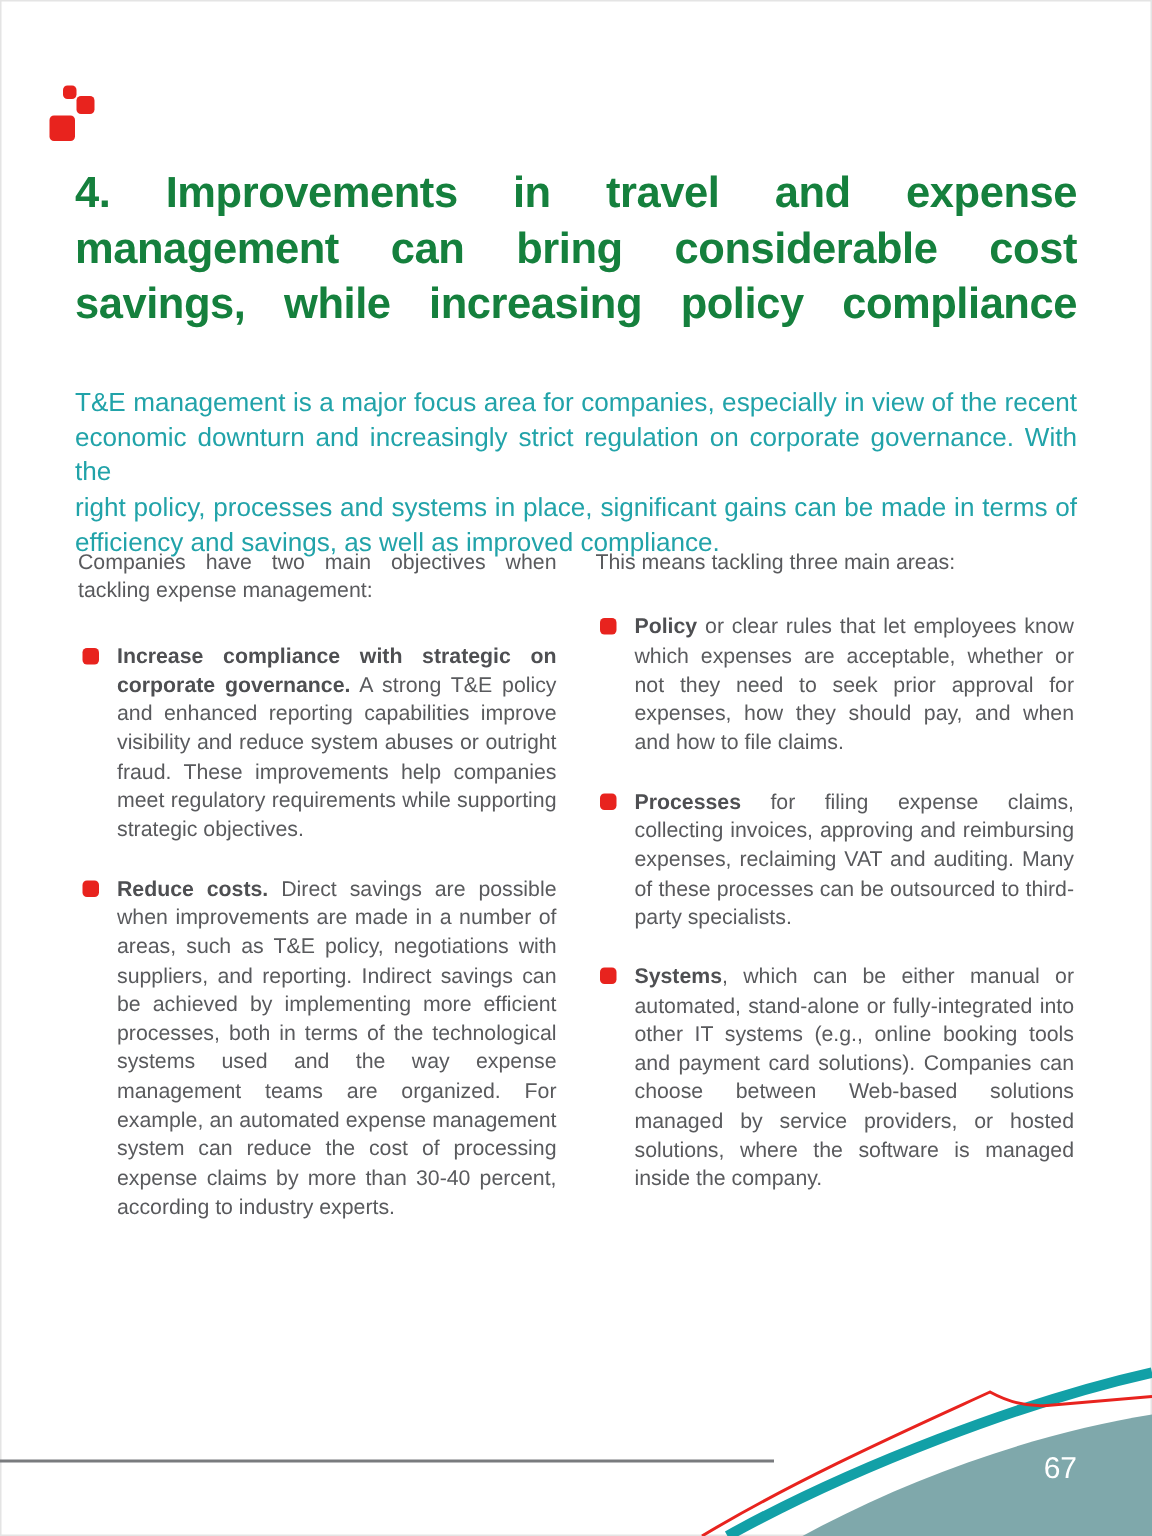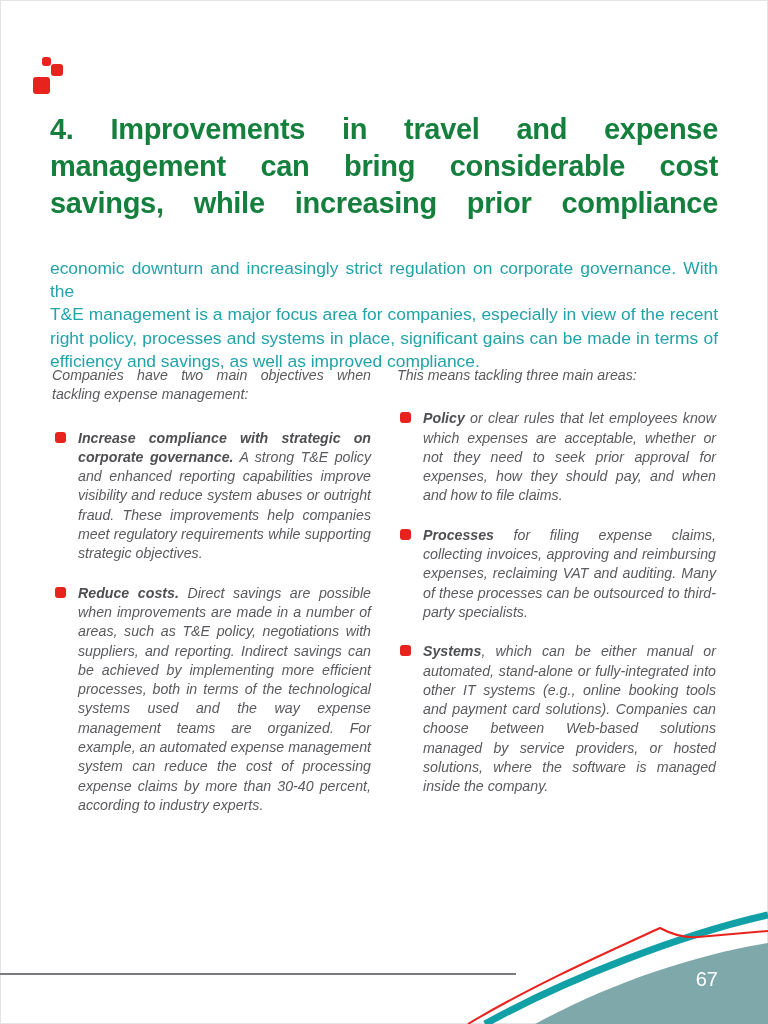--- a/index.html
+++ b/index.html
@@ -26,21 +26,21 @@
   
   .intro{
     position:absolute;left:50px;top:257px;width:668px;
     color:#21a3a9;font-size:17.4px;line-height:23.2px;font-weight:normal;
   }
 
   
   .columns{
     position:absolute;left:52px;top:366px;width:663px;
     display:flex;gap:26px;
-    color:#595a5d;font-size:14.2px;line-height:19.3px;text-align:justify;font-style:italic;
+    color:#595a5d;font-size:14.2px;line-height:19.3px;text-align:justify;
   }
   .col{width:319px;flex:0 0 319px;}
   .para{margin:0 0 24px 0;}
   .para:last-child{margin-bottom:0;}
   .bullet{position:relative;padding-left:26px;margin:16px 0 20px 0;}
   .bullet .marker{
     position:absolute;left:3px;top:3px;width:11px;height:11px;
     border-radius:3px;background:#e8231e;
   }
   .bullet p{margin:0;}
@@ -61,26 +61,26 @@
 
 <div>
   <span class="sq sq-small"></span>
   <span class="sq sq-medium"></span>
   <span class="sq sq-large"></span>
 </div>
 
 <h1 class="heading">
   <div class="jline">4. Improvements in travel and expense</div>
   <div class="jline">management can bring considerable cost</div>
-  <div class="jline">savings, while increasing prior compliance</div>
+  <div class="jline">savings, while increasing policy compliance</div>
 </h1>
 
 <div class="intro">
+  <div class="jline">T&amp;E management is a major focus area for companies, especially in view of the recent</div>
   <div class="jline">economic downturn and increasingly strict regulation on corporate governance. With the</div>
-  <div class="jline">T&amp;E management is a major focus area for companies, especially in view of the recent</div>
   <div class="jline">right policy, processes and systems in place, significant gains can be made in terms of</div>
   <div class="jline-last">efficiency and savings, as well as improved compliance.</div>
 </div>
 
 <div class="columns">
 
   <div class="col">
     <p class="para">Companies have two main objectives when tackling expense management:</p>
 
     <div class="bullet">

